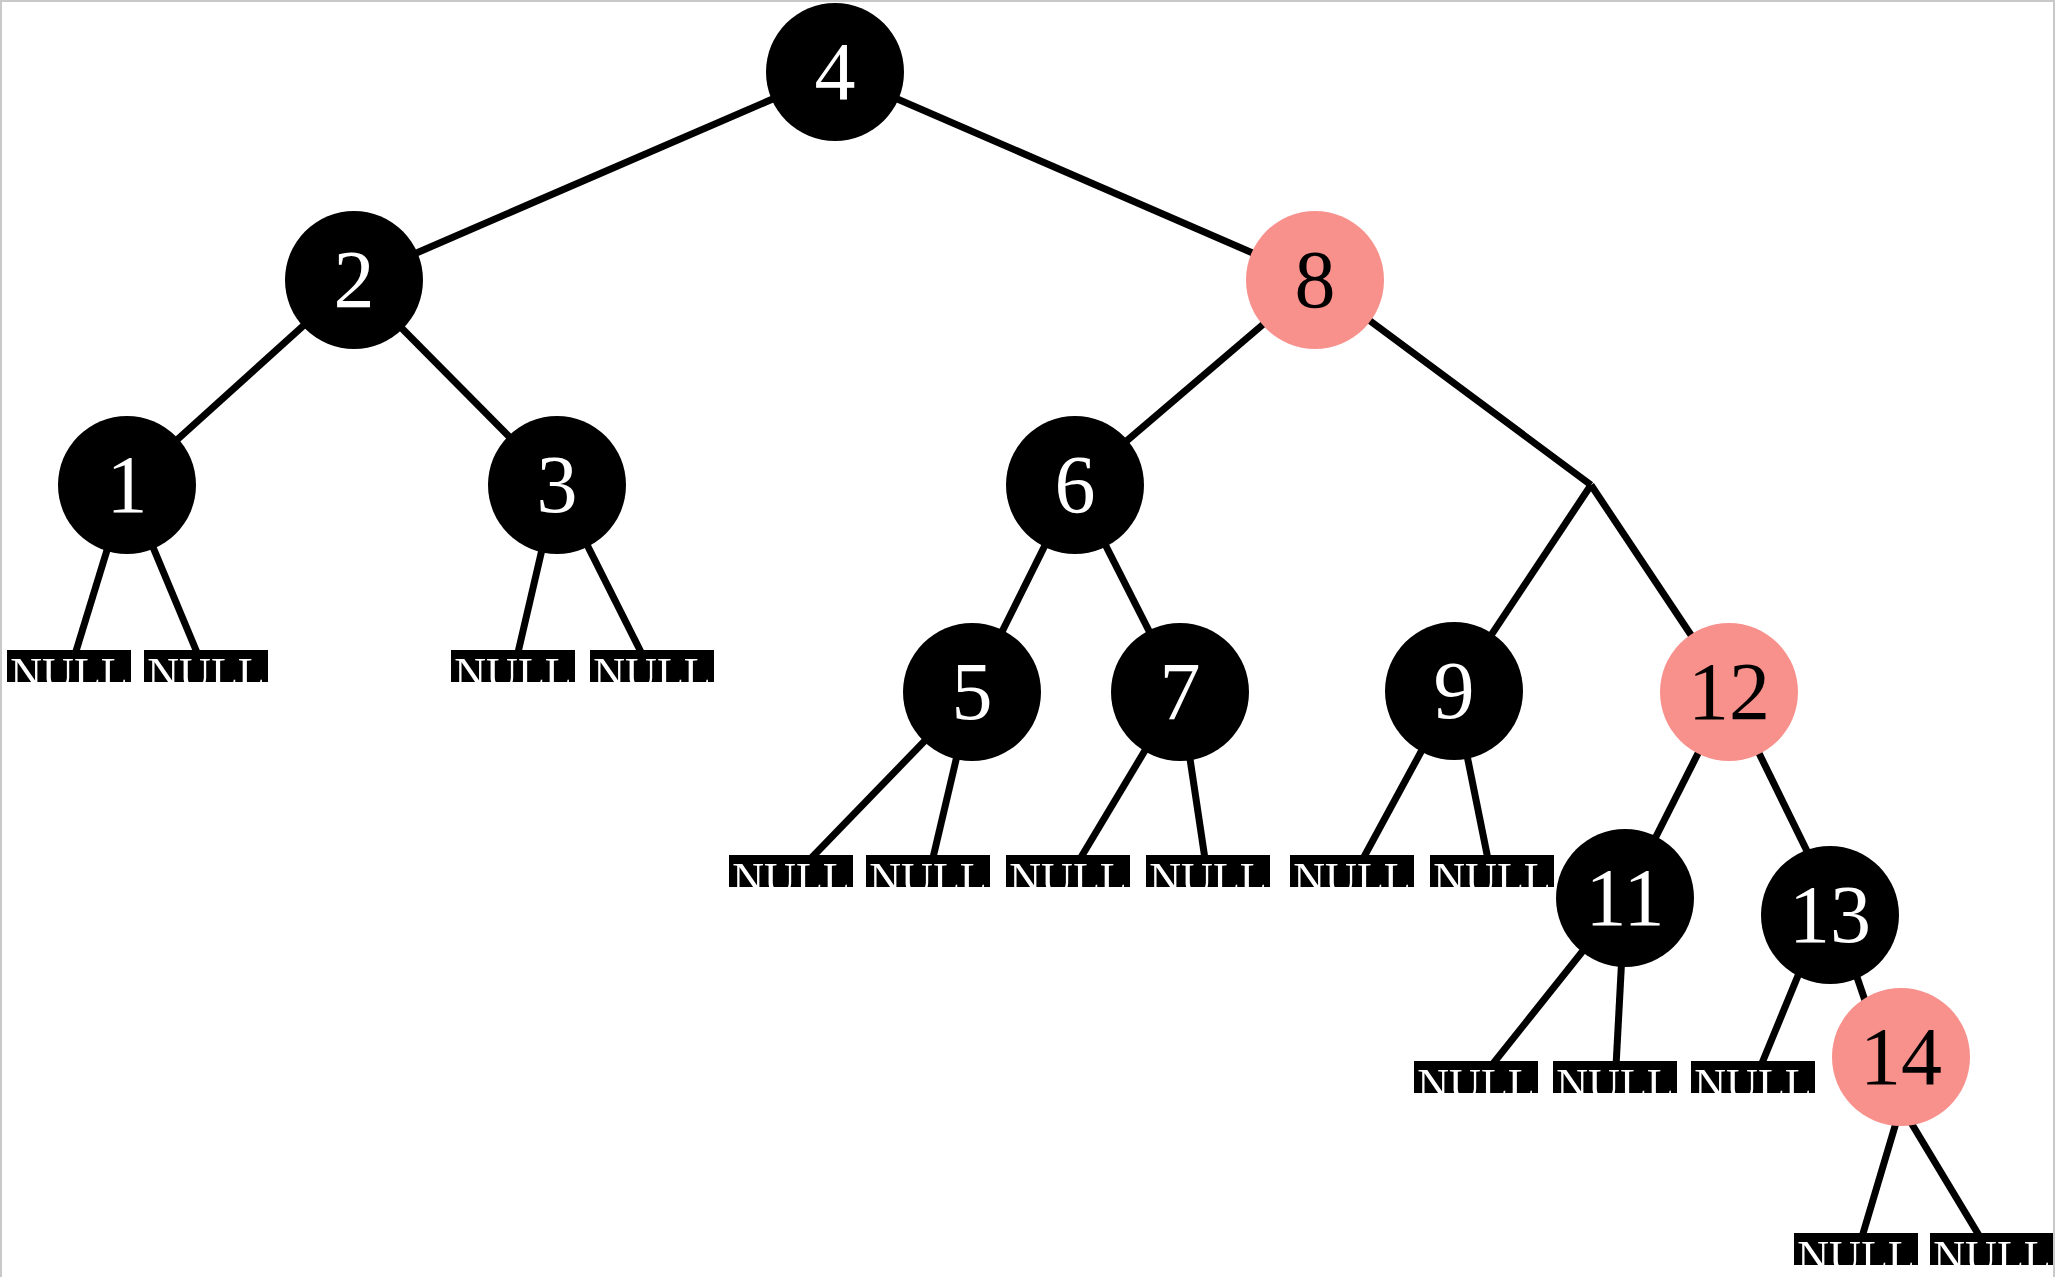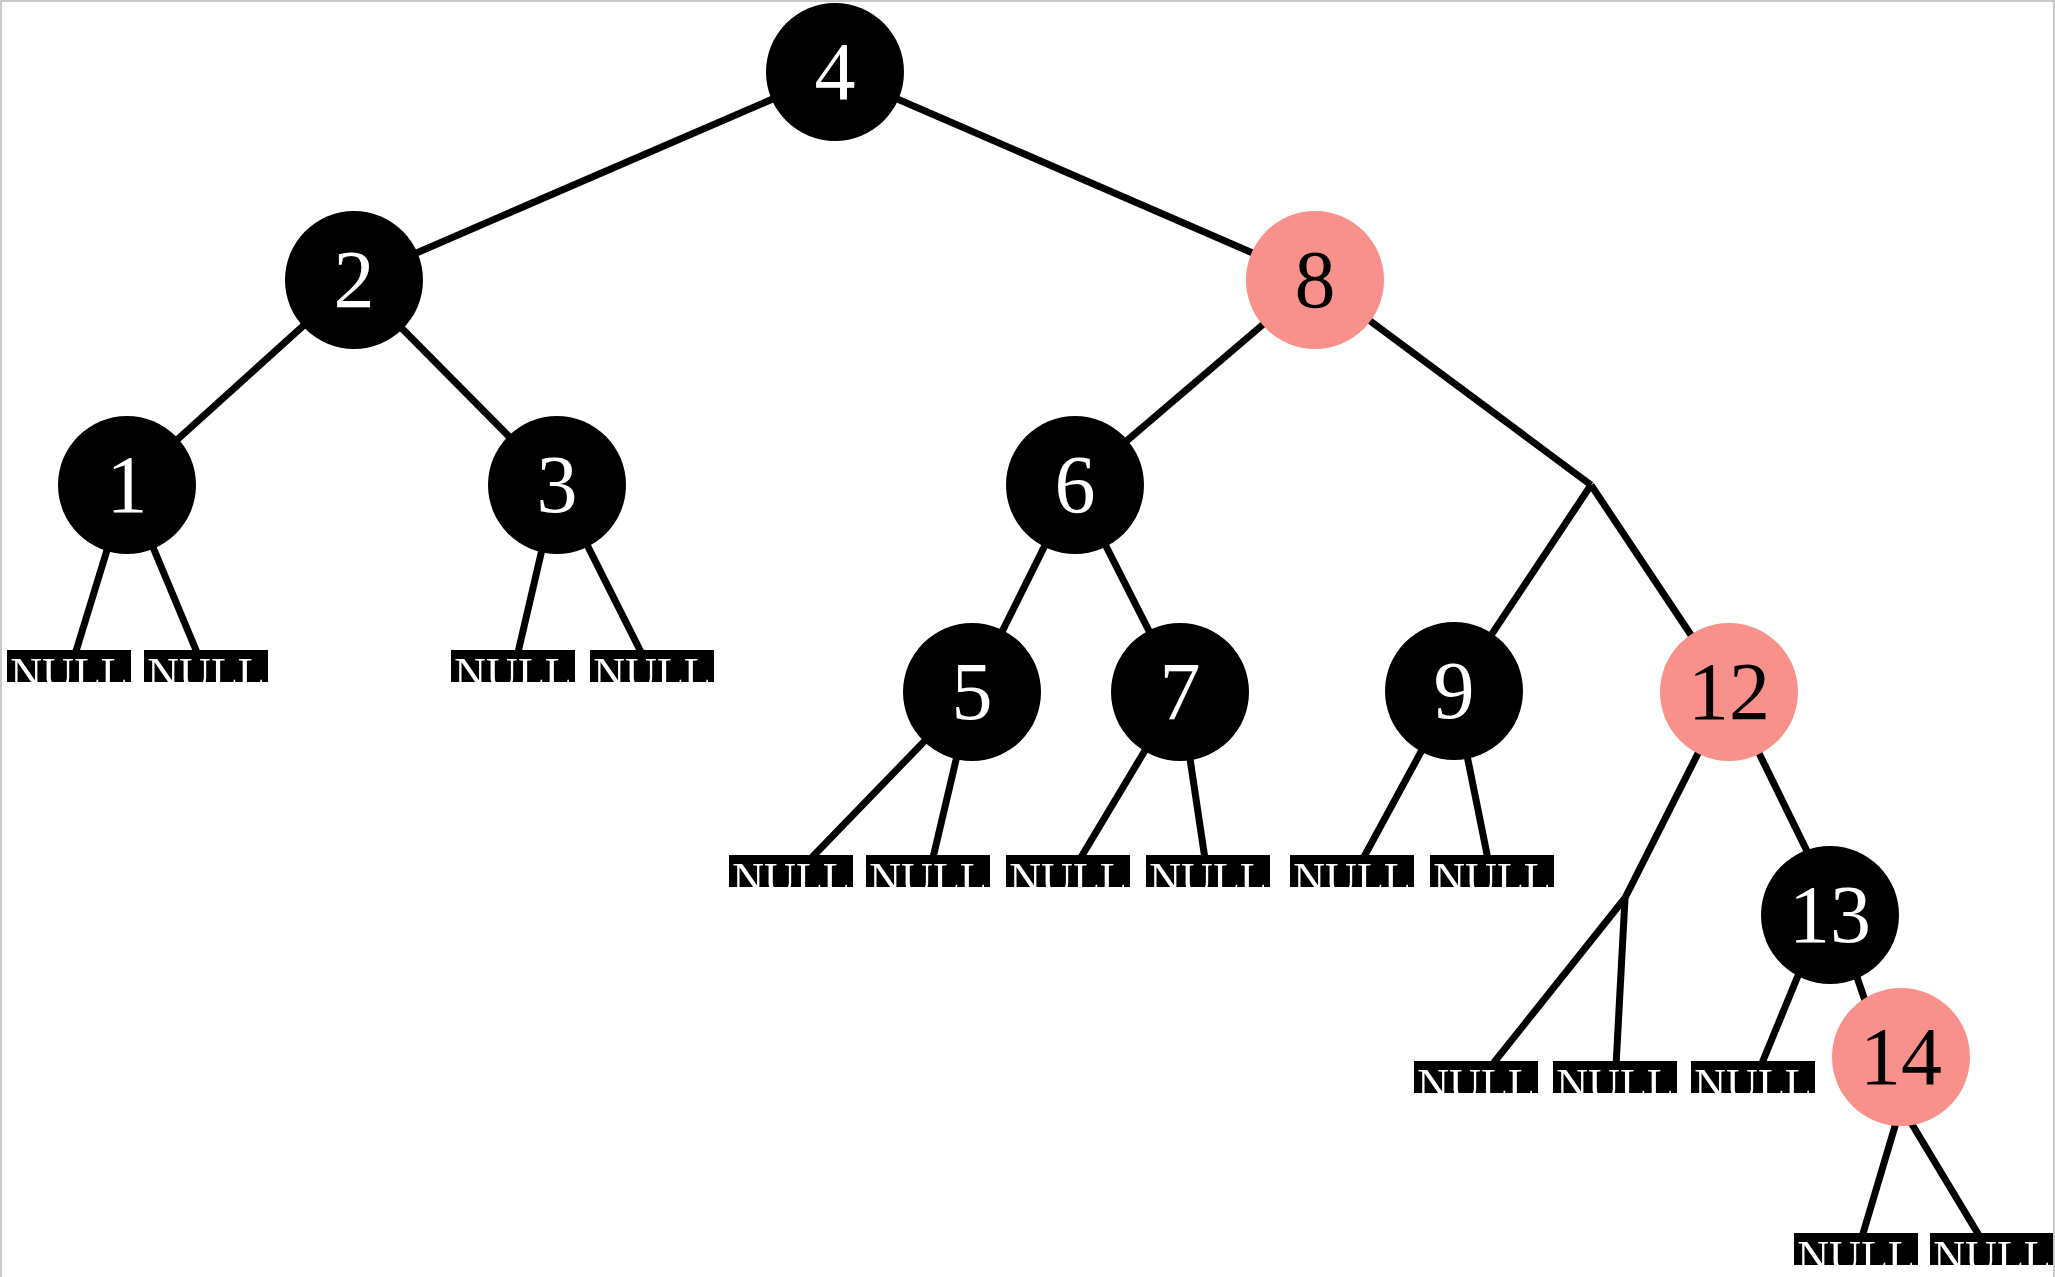--- a/index.html
+++ b/index.html
@@ -86,20 +86,21 @@
   <div class="node black" style="left:764px;  top:1px;">4</div>
   <div class="node black" style="left:283px;  top:209px;">2</div>
   <div class="node red" style="left:1244px; top:209px;">8</div>
   <div class="node black" style="left:56px;   top:414px;">1</div>
   <div class="node black" style="left:486px;  top:414px;">3</div>
   <div class="node black" style="left:1004px; top:414px;">6</div>
   <div class="node black" style="left:901px;  top:621px;">5</div>
   <div class="node black" style="left:1109px; top:621px;">7</div>
   <div class="node black" style="left:1383px; top:620px;">9</div>
   <div class="node red" style="left:1658px; top:621px;">12</div>
+  <div class="node black" style="left:1554px; top:827px;">11</div>
   <div class="node black" style="left:1759px; top:844px;">13</div>
   <div class="node red" style="left:1830px; top:986px;">14</div>
 
   <div class="null-box" style="left:5px;    top:648px;">NULL</div>
   <div class="null-box" style="left:142px;  top:648px;">NULL</div>
   <div class="null-box" style="left:449px;  top:648px;">NULL</div>
   <div class="null-box" style="left:588px;  top:648px;">NULL</div>
   <div class="null-box" style="left:727px;  top:853px;">NULL</div>
   <div class="null-box" style="left:864px;  top:853px;">NULL</div>
   <div class="null-box" style="left:1004px; top:853px;">NULL</div>

